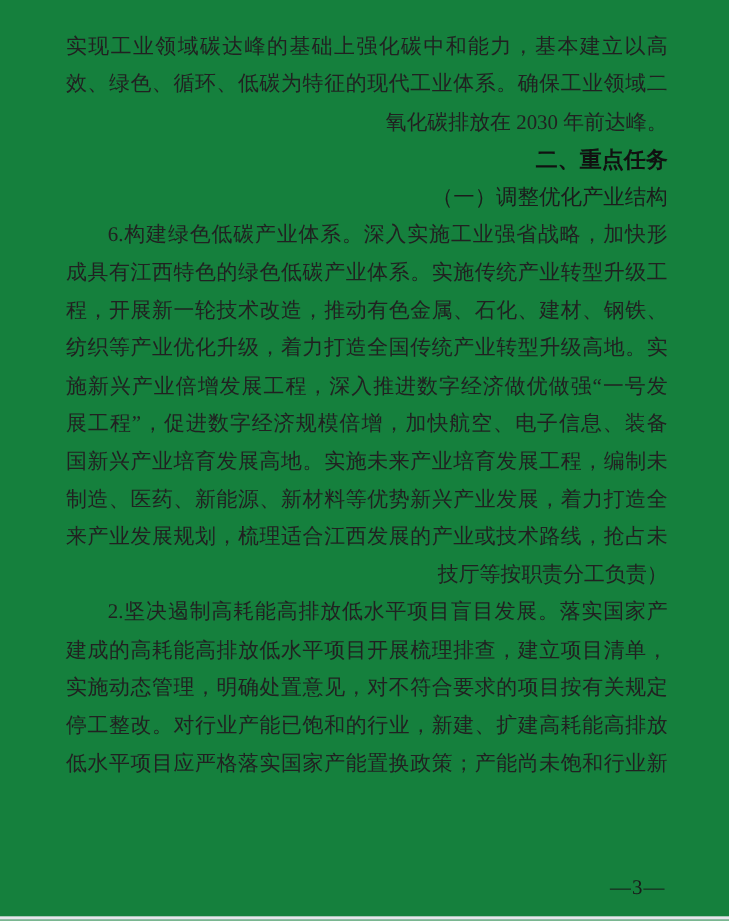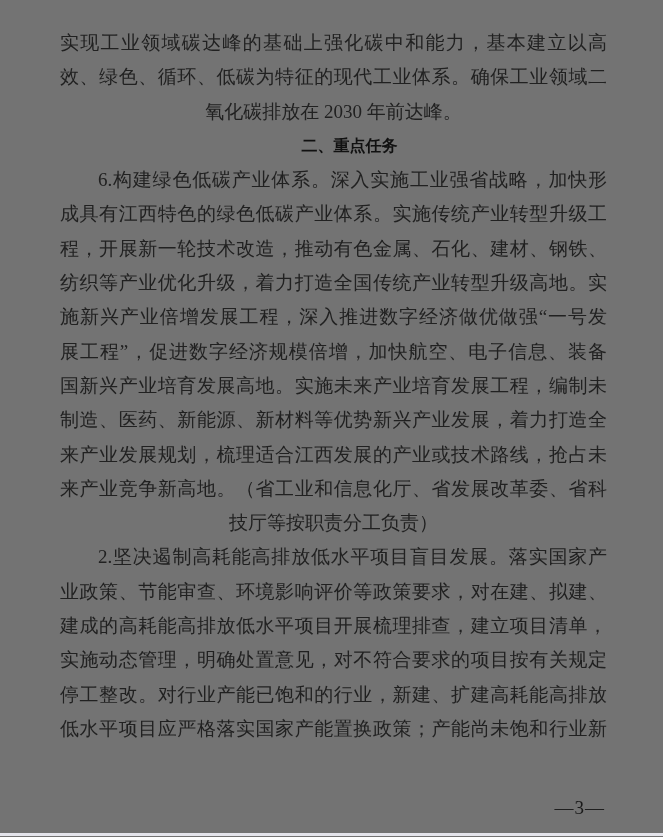--- a/index.html
+++ b/index.html
@@ -4,49 +4,49 @@
 <style>
   html, body {
     margin: 0;
     padding: 0;
     background: #ffffff;
   }
   .page {
     position: relative;
     width: 663px;
     height: 837px;
-    background: #737373;
+    background: #15803d;
     overflow: hidden;
     font-family: "Liberation Serif", "DejaVu Serif", serif;
     color: #212121;
   }
   .content {
     position: absolute;
     left: 60px;
     top: 26px;
     width: 547px;
   }
   .line {
     height: 34.3px;
     line-height: 34.3px;
     font-size: 19px;
-    text-align: center;
+    text-align: right;
     color: #212121;
   }
   .line.stretch {
     text-align: justify;
     text-align-last: justify;
   }
   .line.indent {
     text-indent: 2em;
   }
   .line.heading {
     font-family: "Liberation Sans", "DejaVu Sans", sans-serif;
     font-weight: 700;
-    font-size: 16px;
+    font-size: 20px;
     color: #111111;
   }
   .line.subheading {
     font-size: 19.5px;
     color: #1c1c1c;
   }
   .pagenum {
     position: absolute;
     right: 58px;
     top: 796px;
@@ -66,33 +66,32 @@
 </style>
 </head>
 <body>
 
 <div class="page">
   <div class="content">
       <div class="line stretch">实现工业领域碳达峰的基础上强化碳中和能力，基本建立以高</div>
       <div class="line stretch">效、绿色、循环、低碳为特征的现代工业体系。确保工业领域二</div>
       <div class="line">氧化碳排放在 2030 年前达峰。</div>
       <div class="line heading indent">二、重点任务</div>
+      <div class="line subheading indent">（一）调整优化产业结构</div>
       <div class="line stretch indent">6.构建绿色低碳产业体系。深入实施工业强省战略，加快形</div>
       <div class="line stretch">成具有江西特色的绿色低碳产业体系。实施传统产业转型升级工</div>
       <div class="line stretch">程，开展新一轮技术改造，推动有色金属、石化、建材、钢铁、</div>
       <div class="line stretch">纺织等产业优化升级，着力打造全国传统产业转型升级高地。实</div>
       <div class="line stretch">施新兴产业倍增发展工程，深入推进数字经济做优做强“一号发</div>
       <div class="line stretch">展工程”，促进数字经济规模倍增，加快航空、电子信息、装备</div>
       <div class="line stretch">国新兴产业培育发展高地。实施未来产业培育发展工程，编制未</div>
       <div class="line stretch">制造、医药、新能源、新材料等优势新兴产业发展，着力打造全</div>
       <div class="line stretch">来产业发展规划，梳理适合江西发展的产业或技术路线，抢占未</div>
-      <div class="line stretch">来产业竞争新高地。（省工业和信息化厅、省发展改革委、省科</div>
       <div class="line">技厅等按职责分工负责）</div>
       <div class="line stretch indent">2.坚决遏制高耗能高排放低水平项目盲目发展。落实国家产</div>
-      <div class="line stretch">业政策、节能审查、环境影响评价等政策要求，对在建、拟建、</div>
       <div class="line stretch">建成的高耗能高排放低水平项目开展梳理排查，建立项目清单，</div>
       <div class="line stretch">实施动态管理，明确处置意见，对不符合要求的项目按有关规定</div>
       <div class="line stretch">停工整改。对行业产能已饱和的行业，新建、扩建高耗能高排放</div>
       <div class="line stretch">低水平项目应严格落实国家产能置换政策；产能尚未饱和行业新</div>
     </div>
 
   <div class="pagenum">—3—</div>
 
   <div class="bottom-edge"></div>
 </div>

